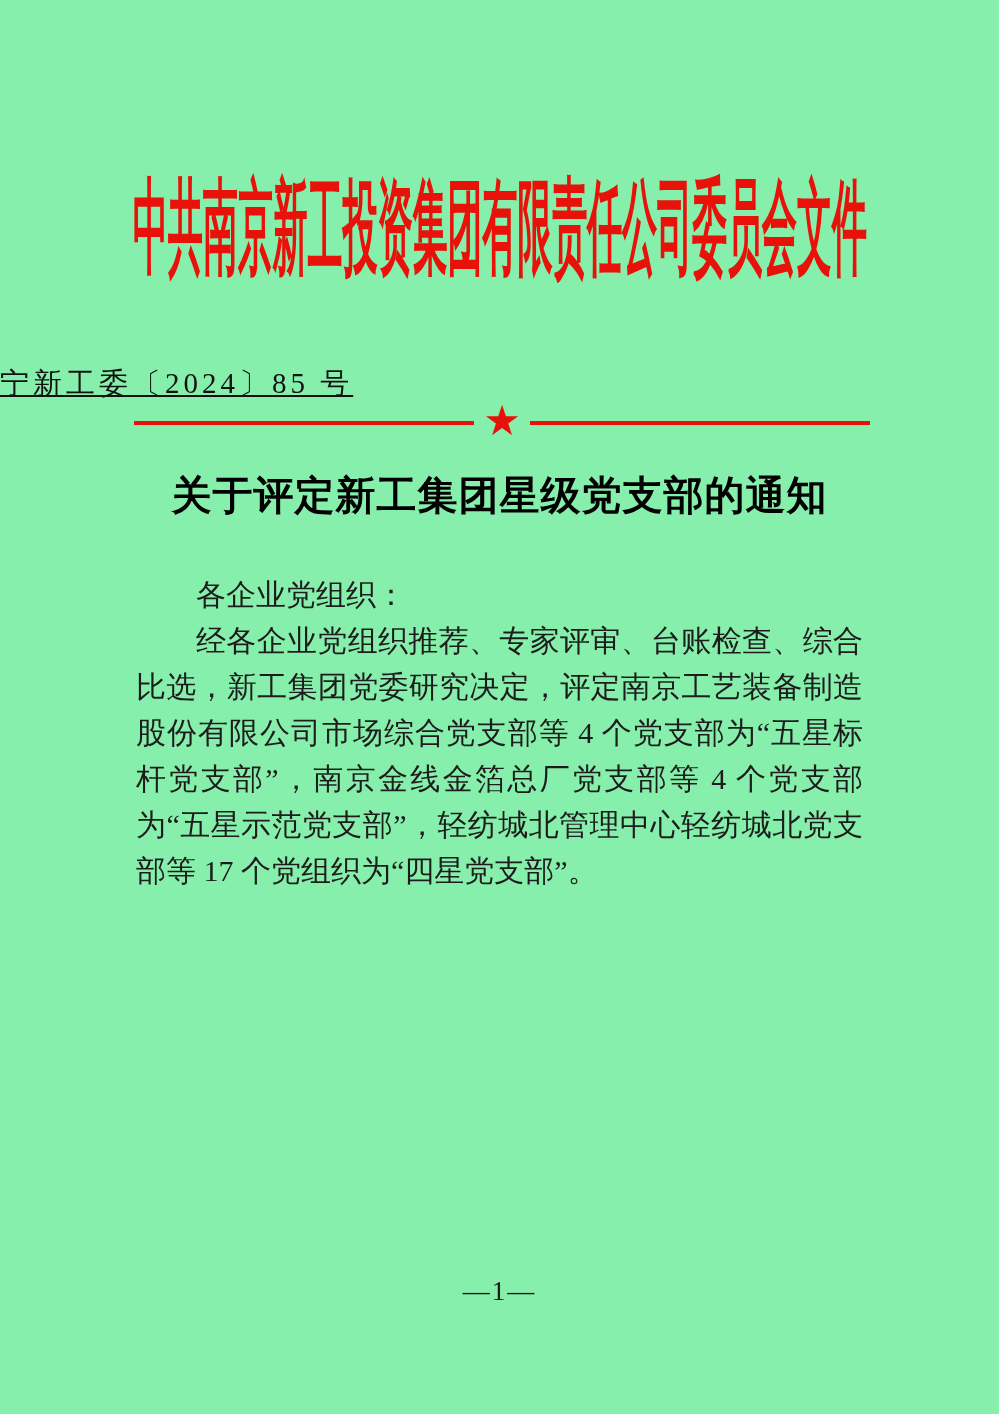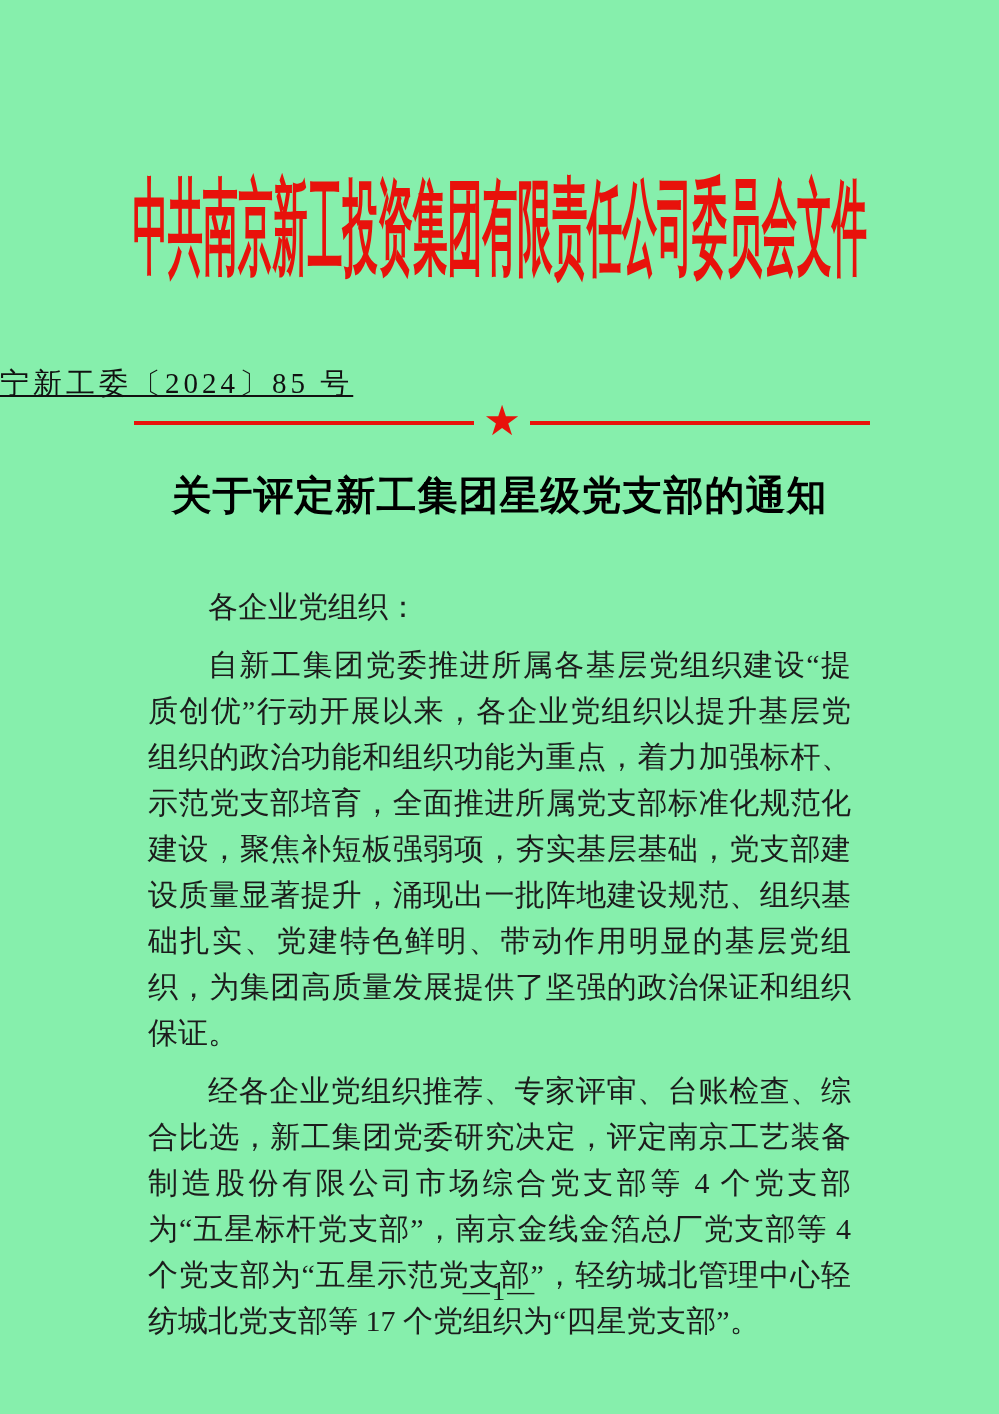--- a/index.html
+++ b/index.html
@@ -95,21 +95,21 @@
     font-size: 30px;
     line-height: 46px;
     text-align: justify;
     color: #1c1c1c;
   }
   .salutation {
     text-indent: 0;
   }
   .para {
     text-indent: 2em;
-    margin: 12px;
+    margin: 0;
   }
   
   .page-number {
     position: absolute;
     top: 1276px;
     left: 0;
     width: 100%;
     text-align: center;
     font-size: 27px;
     color: #1c1c1c;
@@ -130,19 +130,18 @@
   <div class="rule-row">
     <div class="rule-segment"></div>
     <div class="rule-star">★</div>
     <div class="rule-segment"></div>
   </div>
 
   <div class="doc-title">关于评定新工集团星级党支部的通知</div>
 
   <div class="body-text">
     <p class="para salutation">各企业党组织：</p>
-    <p class="para">自新工集团党委推进所属各基层党组织建设“提质创优”行动开展以来，各企业党组织以提升基层党组织的政治功能和组织功能为重点，着力加强标杆、示范党支部培育，全面推进所属党支部标准化规范化建设，聚焦补短板强弱项，夯实基层基础，党支部建设质量显著提升，涌现出一批阵地建设规范、组织基础扎实、党建特色鲜明、带动作用明显的基层党组织，为集团高质量发展提供了坚强的政治保证和组织保证。</p>
     <p class="para">经各企业党组织推荐、专家评审、台账检查、综合比选，新工集团党委研究决定，评定南京工艺装备制造股份有限公司市场综合党支部等 4 个党支部为“五星标杆党支部”，南京金线金箔总厂党支部等 4 个党支部为“五星示范党支部”，轻纺城北管理中心轻纺城北党支部等 17 个党组织为“四星党支部”。</p>
   </div>
 
   <div class="page-number">—1—</div>
 
 </div>
 
 </body></html>

